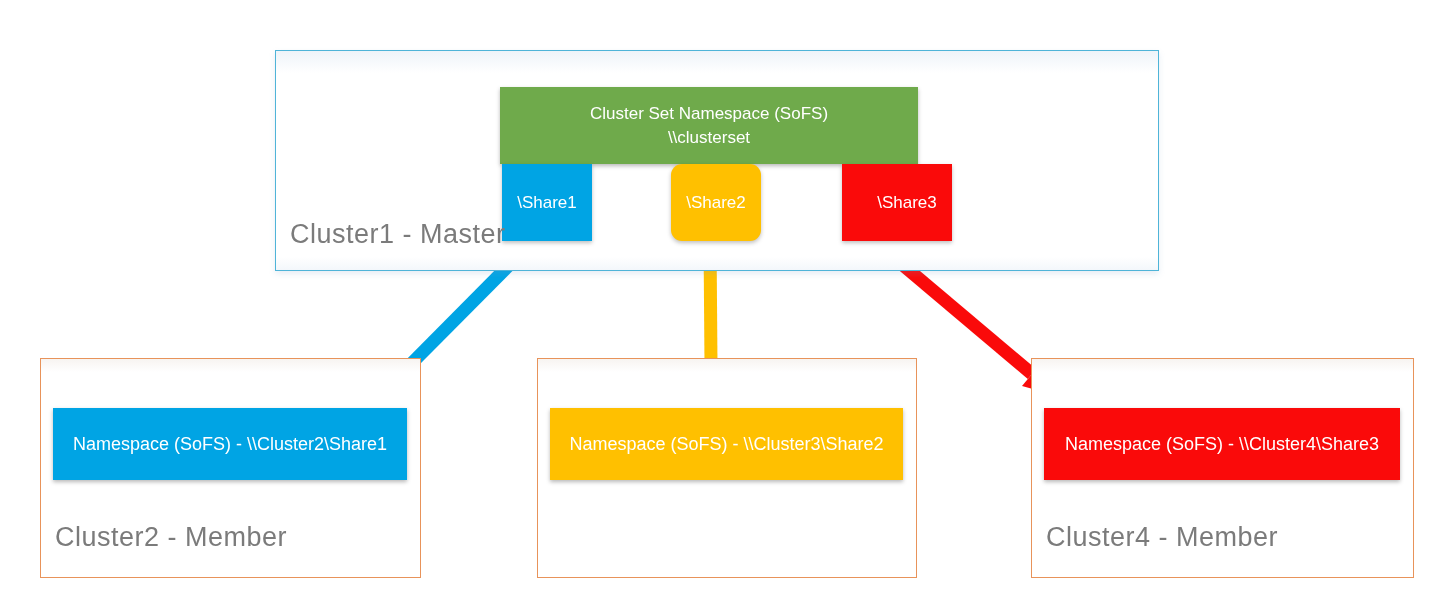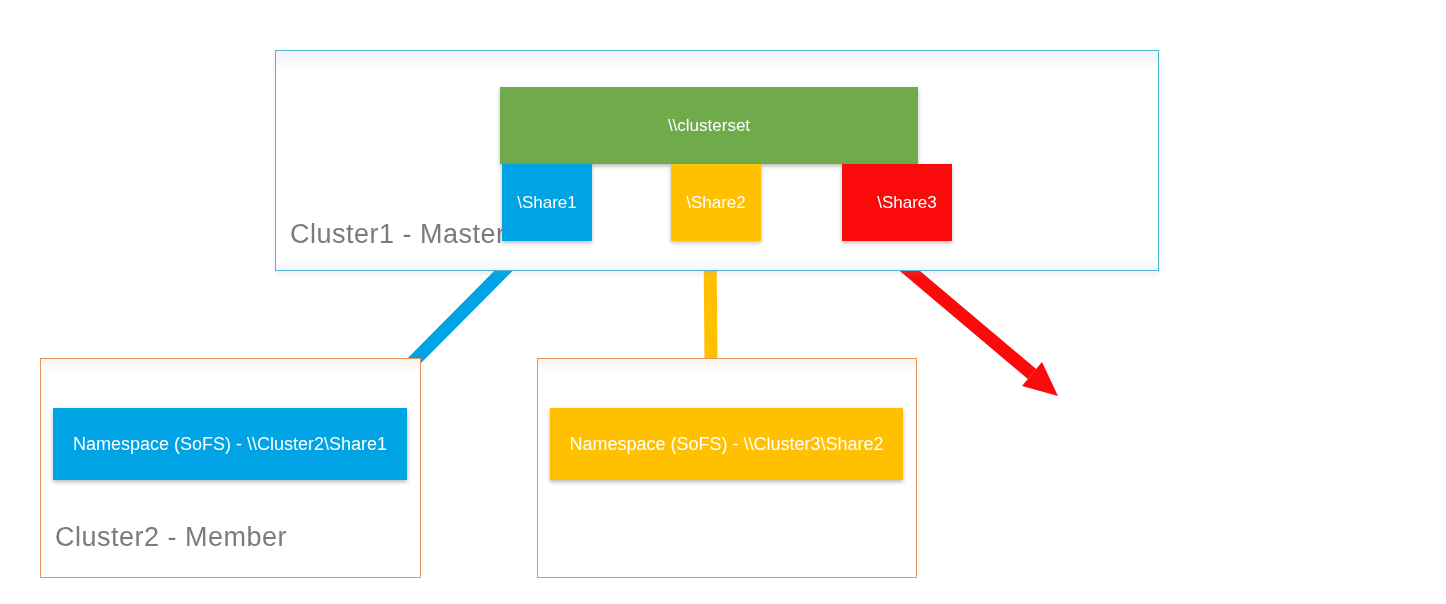--- a/index.html
+++ b/index.html
@@ -60,21 +60,21 @@
     width: 90px; height: 77px;
     background: var(--accent);
     box-shadow: 0 2px 4px rgba(0,0,0,0.25);
     color: #ffffff;
     font-size: 17px;
     display: flex;
     align-items: center;
     justify-content: center;
   }
   .share1 { left: 226px; }
-  .share2 { left: 395px; }
+  .share2 { left: 395px; border-radius: 11px; }
   .share3 { left: 566px; padding-left: 20px; }
 
   .box-label {
     position: absolute;
     left: 14px;
     bottom: 20px;
     color: var(--label-gray);
     font-size: 27px;
     letter-spacing: 0.5px;
     white-space: nowrap;
@@ -122,20 +122,21 @@
       <polygon points="711,392 696,362 726,362"></polygon>
     </g>
     <g class="arrow" data-accent="red">
       <line x1="872" y1="239" x2="1032" y2="374"></line>
       <polygon points="1058,396 1022,386 1042,362"></polygon>
     </g>
   </svg>
 
   <div class="master-box">
     <div class="ns-green">
+      <span>Cluster Set Namespace (SoFS)</span>
       <span>\\clusterset</span>
     </div>
 
     <div class="share share1" data-accent="blue">
       <span>\Share1</span>
     </div>
     <div class="share share2" data-accent="yellow">
       <span>\Share2</span>
     </div>
     <div class="share share3" data-accent="red">
@@ -151,14 +152,20 @@
     </div>
     <div class="box-label">Cluster2 - Member</div>
   </div>
 
   <div class="member-box member2">
     <div class="ns-bar" data-accent="yellow">
       <span>Namespace (SoFS) - \\Cluster3\Share2</span>
     </div>
   </div>
 
+  <div class="member-box member3">
+    <div class="ns-bar" data-accent="red">
+      <span>Namespace (SoFS) - \\Cluster4\Share3</span>
+    </div>
+    <div class="box-label">Cluster4 - Member</div>
+  </div>
 
 </div>
 
 </body></html>

